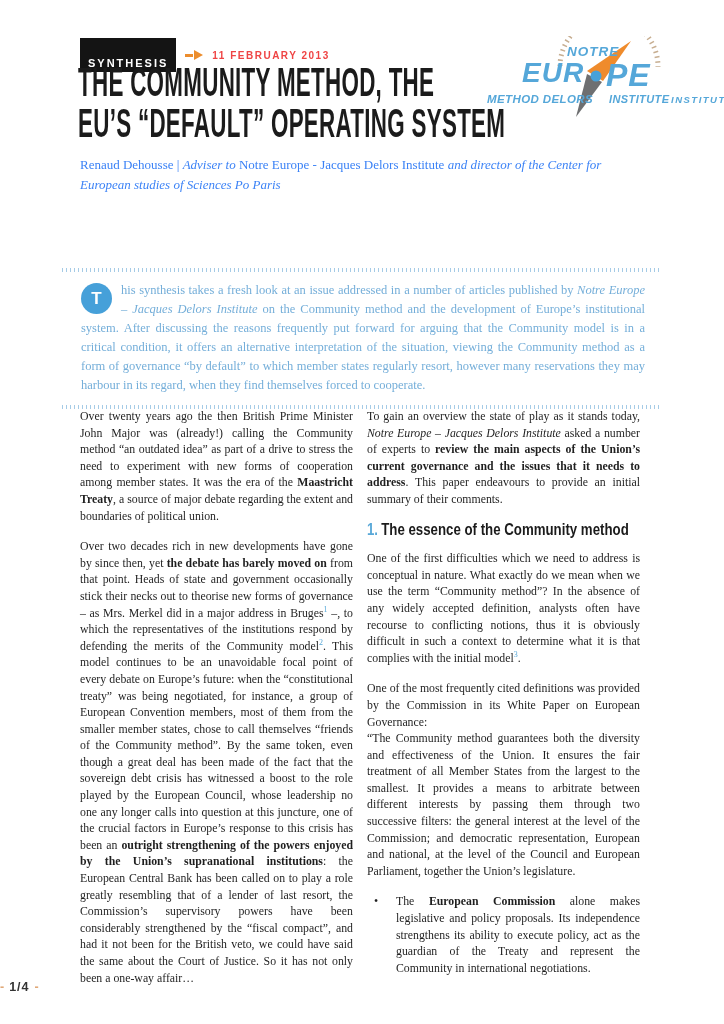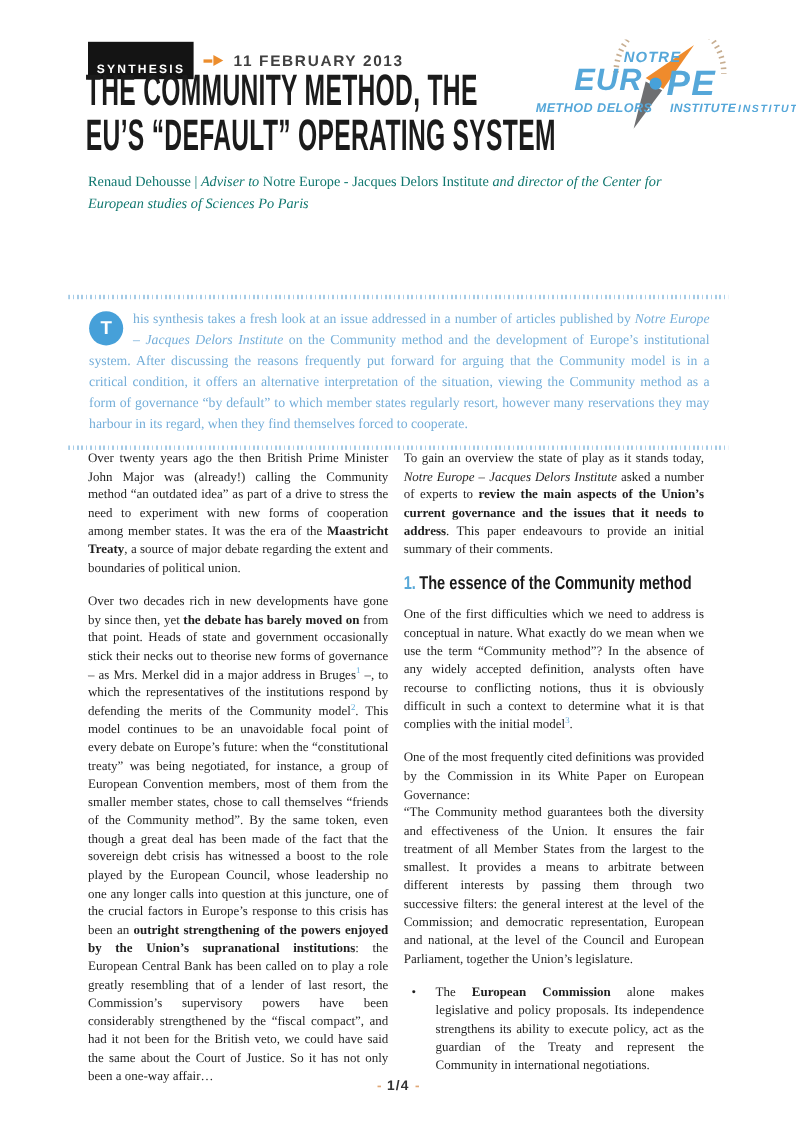--- a/index.html
+++ b/index.html
@@ -17,33 +17,33 @@
     font-family:"Liberation Sans", sans-serif;
   }
   .badge {
     background:#141414; color:#ffffff; font-weight:700;
     font-size:11px; letter-spacing:2px; padding:19px 8px 3px 8px;
   }
   .arrow { display:inline-flex; align-items:center; }
   .arrow .tail { width:8px; height:3px; background:#ec8d2d; margin-right:1px; }
   .arrow .tri  { width:0; height:0; border-left:9px solid #ec8d2d;
                  border-top:5px solid transparent; border-bottom:5px solid transparent; }
-  .date { color:#404040; font-weight:700; font-size:14px; letter-spacing:1.5px; }
+  .date { color:#ef4444; font-weight:700; font-size:10px; letter-spacing:1.5px; }
 
   .title {
     position:absolute; top:62px; left:78px; margin:0;
     font-family:"Liberation Sans", sans-serif; font-weight:700;
     color:#1b1b1b; font-size:40px; line-height:41px; letter-spacing:0.5px;
     transform:scaleX(0.56); transform-origin:left top; white-space:nowrap;
   }
   .t-line { display:block; }
 
   .author {
     position:absolute; top:155px; left:80px; width:566px; margin:0;
-    color:#0f766e; font-size:13px; line-height:20px;
+    color:#3b82f6; font-size:13px; line-height:20px;
   }
 
   
   .logo { position:absolute; top:36px; right:24px; width:222px; height:88px;
           font-family:"Liberation Sans", sans-serif; color:#55a7d9; }
   .logo svg { position:absolute; left:0; top:0; z-index:1; }
   .logo span { position:absolute; z-index:2; font-weight:700; white-space:nowrap;font-style:italic; }
   .l-notre { left:89px;  top:8px;  font-size:13.5px; letter-spacing:1px; }
   .l-eur   { left:44px;  top:21px; font-size:28px; letter-spacing:1px; }
   .l-pe    { left:128px; top:21px; font-size:32px; letter-spacing:1px; }
@@ -83,21 +83,21 @@
     color:#1b1b1b; transform:scaleX(0.78); transform-origin:left center;
     white-space:nowrap;
   }
   .h-num { color:#58a8d8; margin-right:4px; }
 
   .bullet-item { position:relative; padding-left:29px; }
   .bullet-marker { position:absolute; left:7px; top:0; color:#1f1f1f; }
 
   
   .page-footer {
-    position:absolute; bottom:30px; left:0; right:0; text-align:center;
+    position:absolute; bottom:30px; left:0; right:0; 
     font-family:"Liberation Sans", sans-serif; font-weight:700; font-size:12.5px;
   }
   .f-dash { color:#e0a877; }
   .f-num  { color:#333333; margin:0 5px; letter-spacing:1px; }
 </style>
 </head>
 <body>
 
 <div class="page">
 

